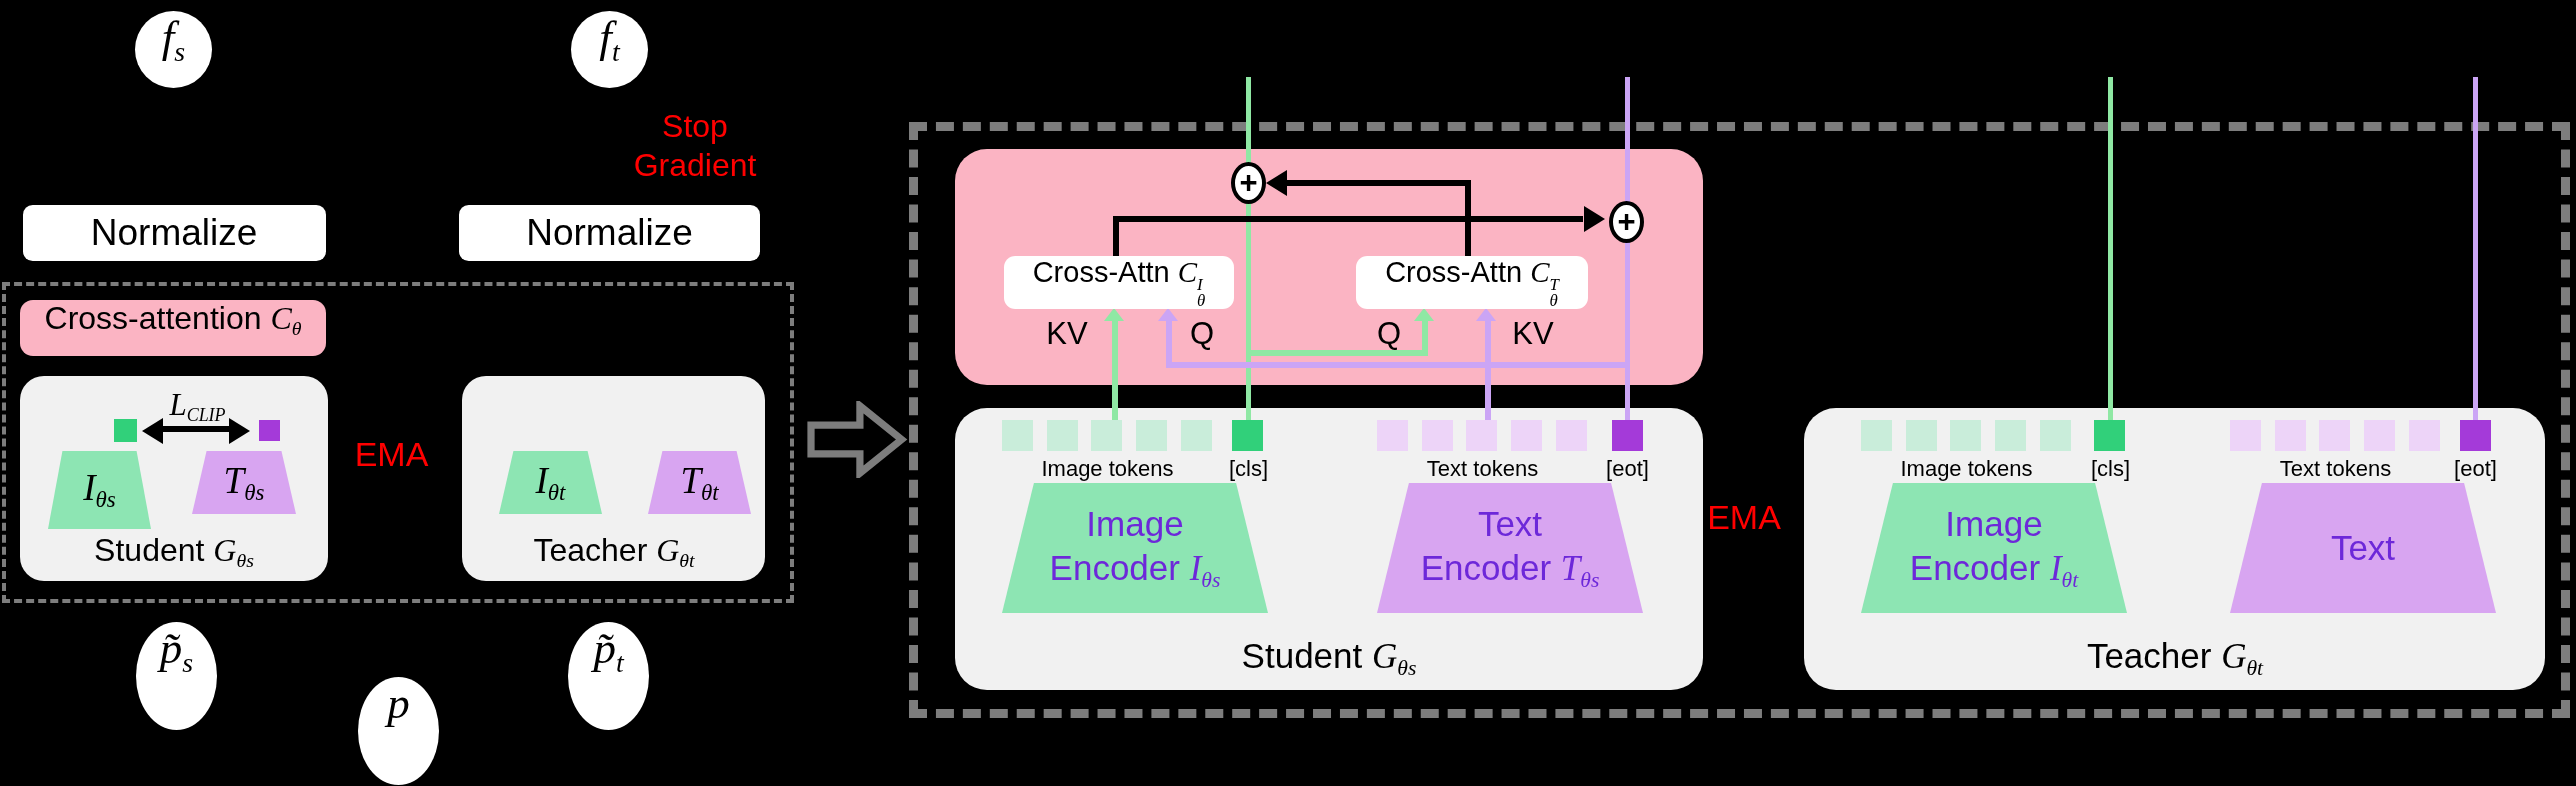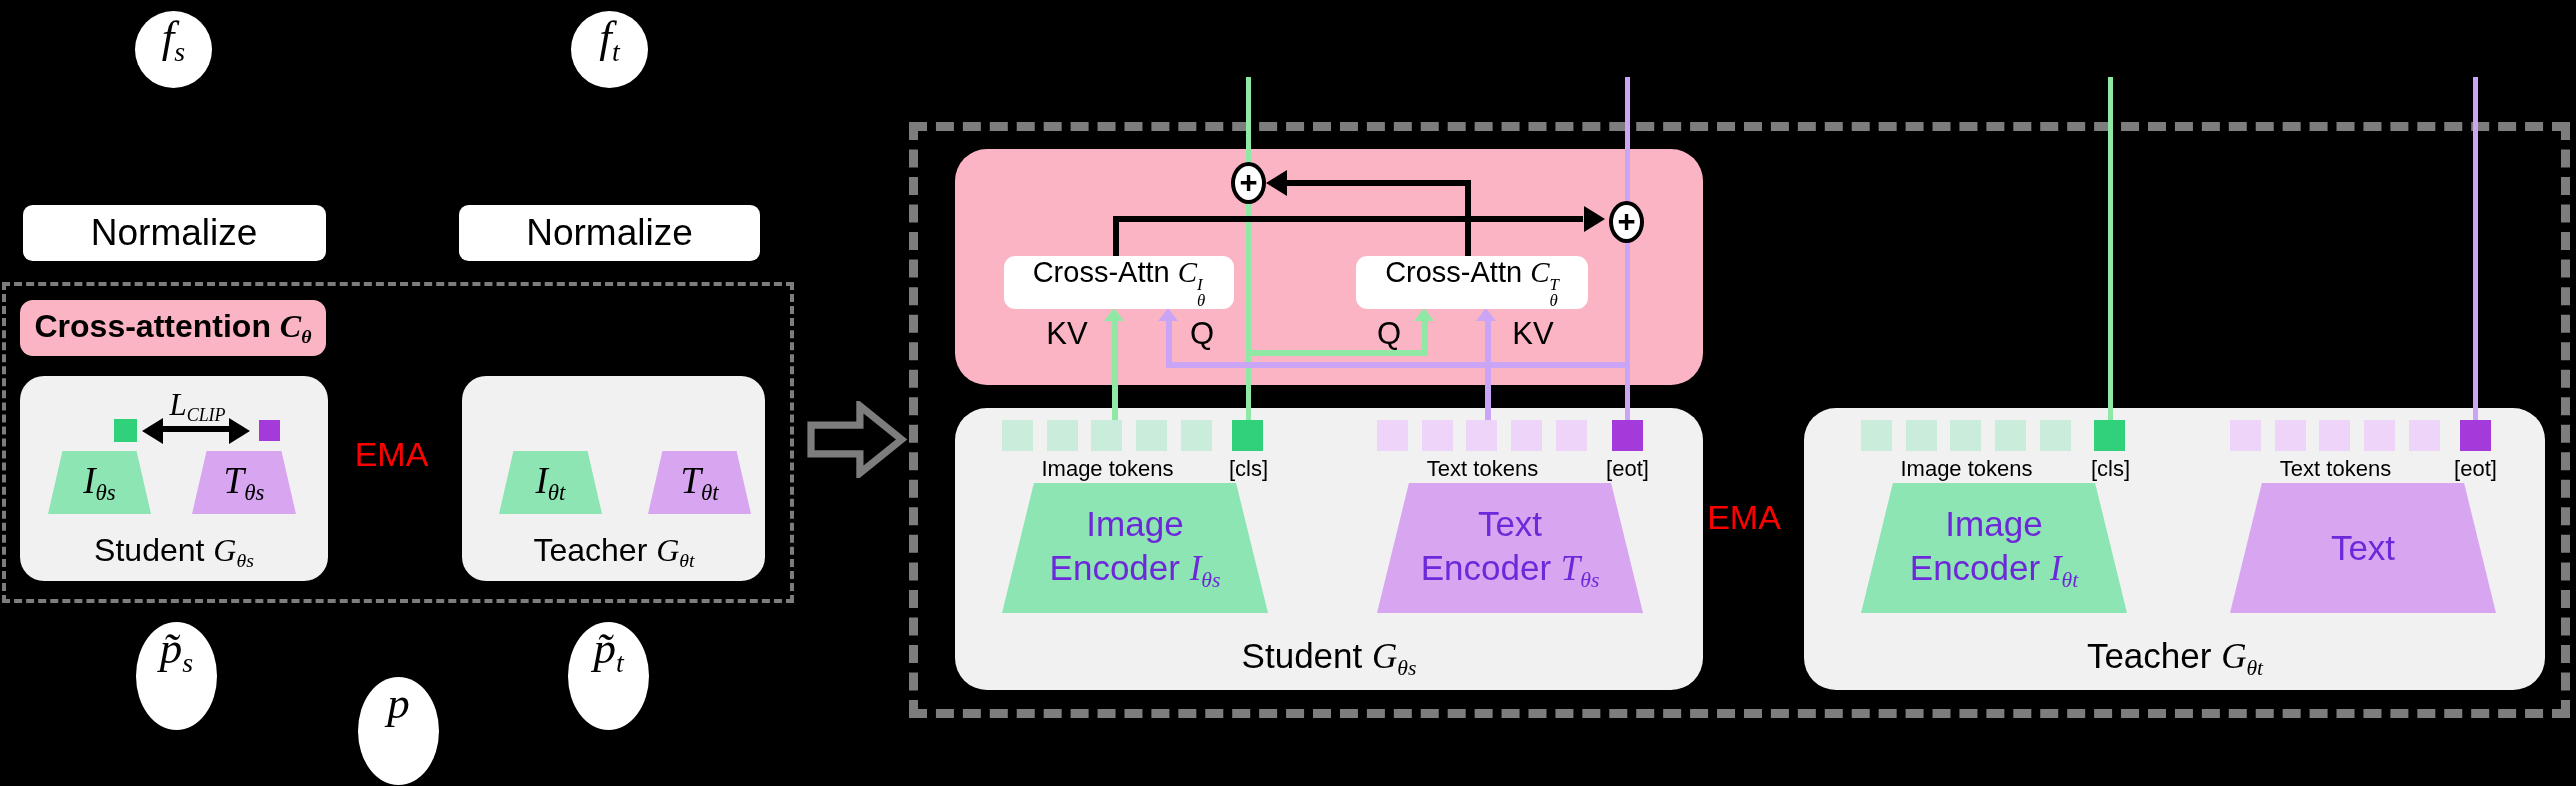--- a/index.html
+++ b/index.html
@@ -19,21 +19,21 @@
   .trap-sm{clip-path:polygon(14% 0,86% 0,100% 100%,0 100%);}
   .trap-lg{clip-path:polygon(12% 0,88% 0,100% 100%,0 100%);}
   .green-mid{background:var(--green_mid);}
   .purple-mid{background:var(--purple_mid);}
   .tokrow{display:flex;gap:13.7px;}
   .tok{width:31px;height:31px;}
   .tok-green{background:var(--green_light);}
   .tok-purple{background:var(--purple_light);}
   .toklabel{font-size:22px;text-align:center;color:#000;}
   .red{color:var(--accent_red);}
-  .center{display:flex;align-items:center;justify-content:center;text-align:center;font-weight:bold;}
+  .center{display:flex;align-items:flex-start;justify-content:center;text-align:center;}
   .vline{width:4.8px;top:77px;height:344px;}
   .green-line{background:var(--green_line);}
   .purple-line{background:var(--purple_line);}
   .blackbar{background:#000;}
   .oplus{width:35px;height:42px;background:var(--box_white);border:4.8px solid #000;border-radius:50%;
          box-sizing:border-box;display:flex;align-items:center;justify-content:center;
          font-size:31px;font-weight:700;line-height:0;}
   .tri{width:0;height:0;}
   .tri-up-green{border-left:10.5px solid transparent;border-right:10.5px solid transparent;border-bottom:13px solid var(--green_line);}
   .tri-up-purple{border-left:10.5px solid transparent;border-right:10.5px solid transparent;border-bottom:13px solid var(--purple_line);}
@@ -50,20 +50,24 @@
 <div class="canvas">
 
   <div class="abs circle" style="left:135px;top:11.3px;width:77px;height:77px;">
     <span class="math" style="font-size:45px;"><span>f</span><span class="msub">s</span></span>
   </div>
 
   <div class="abs circle" style="left:571px;top:11.3px;width:77px;height:77px;">
     <span class="math" style="font-size:45px;"><span>f</span><span class="msub">t</span></span>
   </div>
 
+  <div class="abs red sans" style="left:574px;top:107px;width:242px;text-align:center;font-size:32px;line-height:39px;">
+    <div>Stop</div>
+    <div>Gradient</div>
+  </div>
 
   <div class="abs whitebox" style="left:22.6px;top:205px;width:303px;height:56px;border-radius:9.7px;font-size:37px;">
     <span>Normalize</span>
   </div>
   <div class="abs whitebox" style="left:459px;top:205px;width:301px;height:56px;border-radius:9.7px;font-size:37px;">
     <span>Normalize</span>
   </div>
 
   <div class="abs dash-thin" style="left:2.4px;top:282px;width:784px;height:313px;"></div>
 
@@ -75,21 +79,21 @@
   <div class="abs" style="left:114px;top:419px;width:22.6px;height:22.6px;background:var(--green_dark);"></div>
   <div class="abs" style="left:259px;top:420px;width:21px;height:21px;background:var(--purple_dark);"></div>
 
   <div class="abs math" style="left:149px;top:387px;width:97px;text-align:center;font-size:31px;">
     <span>L</span><span class="msub" style="font-size:0.58em;font-style:italic;">CLIP</span>
   </div>
   <div class="abs tri tri-left-black" style="left:142px;top:418px;"></div>
   <div class="abs blackbar" style="left:159px;top:426px;width:72px;height:6.4px;"></div>
   <div class="abs tri tri-right-black" style="left:229px;top:418px;"></div>
 
-  <div class="abs trap trap-sm green-mid" style="left:48px;top:451px;width:103px;height:63px;">
+  <div class="abs trap trap-sm green-mid" style="left:48px;top:451px;width:103px;height:78px;">
     <span class="math" style="font-size:37px;"><span>I</span><span class="msub">θs</span></span>
   </div>
   <div class="abs trap trap-sm purple-mid" style="left:192px;top:451px;width:104px;height:63px;">
     <span class="math" style="font-size:37px;"><span>T</span><span class="msub">θs</span></span>
   </div>
   <div class="abs" style="left:33px;top:532px;width:282px;text-align:center;font-size:32px;">
     <span>Student </span><span class="math"><span>G</span><span class="msub">θs</span></span>
   </div>
 
   <div class="abs red sans" style="left:351px;top:435px;width:81px;text-align:center;font-size:34px;">EMA</div>

